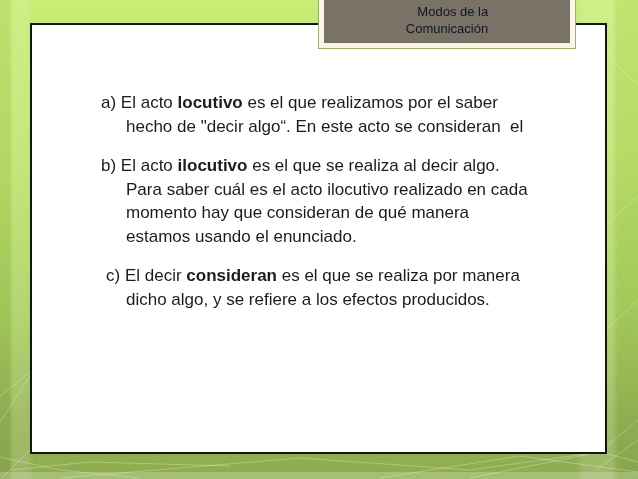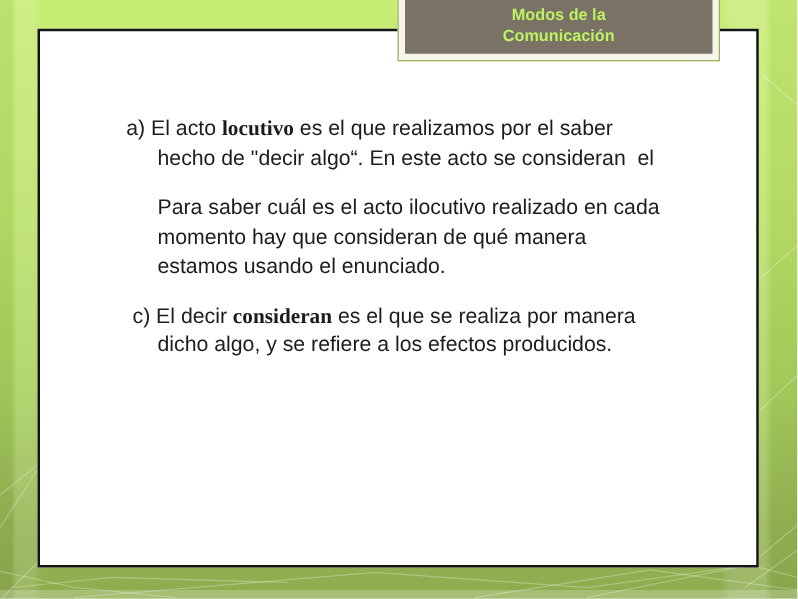--- a/index.html
+++ b/index.html
@@ -41,21 +41,21 @@
     position: absolute;
     left: 30px; top: 23px;
     width: 577px; height: 431px;
     background: #ffffff;
     border: 2px solid #141414;
     padding: 66px 20px 0 69px;
     z-index: 2;
   }
   .para { margin-bottom: 16px; color: #1c1c1c; font-size: 17px; line-height: 23.5px; }
   .line { white-space: pre; }
-  .line b { font-weight: bold; font-family: Liberation Serif, serif; }
+  .line b { font-weight: bold; }
   .cont { margin-left: 25px; }
   .para-c .first { margin-left: 5px; }
   .para-c .cont { }
   
   .title-frame {
     position: absolute;
     left: 318px; top: -10px;
     width: 258px; height: 59px;
     background: #f7f5ec;
     border: 1px solid #9fb05c;
@@ -63,25 +63,25 @@
     z-index: 3;
   }
   .title-box {
     width: 100%; height: 100%;
     background: #7a7264;
     display: flex;
     align-items: center;
     justify-content: center;
   }
   .title-text {
-    color: #bef264;
+    color: #0f172a;
     font-size: 13px;
-    font-weight: bold;
+    font-weight: normal;
     line-height: 17px;
-    text-align: center;
+    text-align: right;
     white-space: pre-line;
   }
 </style>
 </head>
 <body>
 
 <div class="slide">
 
   <div class="slide-bg"></div>
   <div class="slide-bg-bands"></div>
@@ -110,20 +110,21 @@
   <div class="bottom-strip"></div>
 
   <div class="content-box">
 
     <div class="para para-a">
       <div class="line first"><span>a) El acto </span><b>locutivo</b><span> es el que realizamos por el saber</span></div>
       <div class="line cont">hecho de "decir algo“. En este acto se consideran  el</div>
     </div>
 
     <div class="para para-b">
+      <div class="line first"><span>b) El acto </span><b>ilocutivo</b><span> es el que se realiza al decir algo.</span></div>
       <div class="line cont">Para saber cuál es el acto ilocutivo realizado en cada</div>
       <div class="line cont">momento hay que consideran de qué manera</div>
       <div class="line cont">estamos usando el enunciado.</div>
     </div>
 
     <div class="para para-c">
       <div class="line first"><span>c) El decir </span><b>consideran</b><span> es el que se realiza por manera</span></div>
       <div class="line cont">dicho algo, y se refiere a los efectos producidos.</div>
     </div>
 

